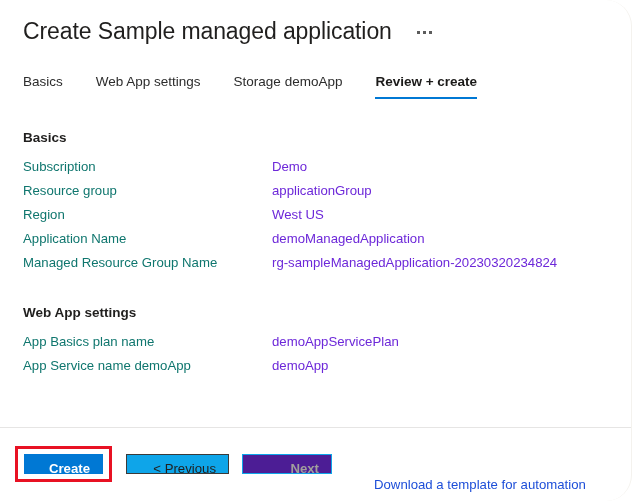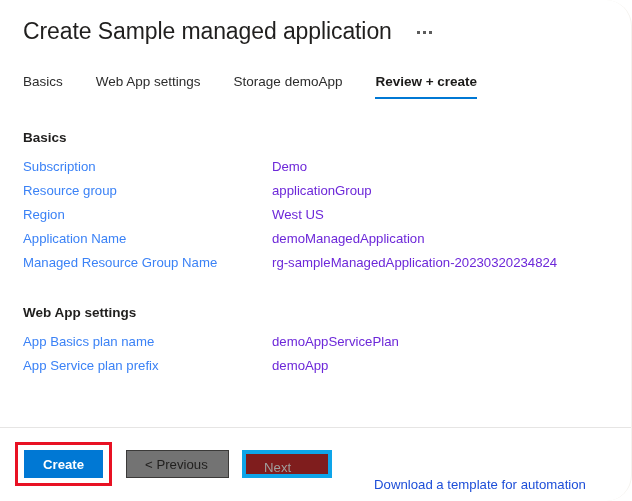--- a/index.html
+++ b/index.html
@@ -105,21 +105,21 @@
   }
   .kv-row {
     display: flex;
     align-items: baseline;
     height: 24px;
   }
   .kv-label {
     width: 249px;
     flex: 0 0 249px;
     font-size: 13.2px;
-    color: #3b82f6;
+    color: #0f766e;
     white-space: nowrap;
   }
   .kv-value {
     font-size: 13.2px;
     color: #6d28d9;
     white-space: nowrap;
   }
 
   
   .footer-divider {
@@ -142,48 +142,49 @@
   .create-wrap {
     position: relative;
     margin-left: 15px;
     border: 3px solid #e81123;
     padding: 5px 6px;
     display: inline-flex;
   }
   .btn {
     font-family: "Liberation Sans", sans-serif;
     font-size: 13.2px;
-    height: 28px;
+    height: 20px;
     line-height: 28px;
-    padding: 0 18px;
+    padding: 0 12px;
     box-sizing: border-box;
     border: 1px solid transparent;
     white-space: nowrap;
     cursor: pointer;
-    text-align: left;
+    text-align: right;
   }
   .btn-primary {
     background: #0078d4;
     color: #ffffff;
     font-weight: bold;
     border-color: #0078d4;
     min-width: 79px;
   }
   .btn-secondary {
-    background: #737373;
+    background: #0ea5e9;
     color: #201f1e;
     border: 1px solid #3b3a39;
     min-width: 103px;
   }
   .btn-disabled {
-    background: #7f1d1d;
+    background: #4c1d95;
     color: #a19f9d;
-    border: 4px solid #0ea5e9;
+    border: 1px solid #0ea5e9;
     min-width: 90px;
     cursor: default;
+    font-weight: bold;
   }
   .spacer-sm { width: 14px; }
   .spacer-md { width: 13px; }
   .footer-link {
     margin-left: 42px;
     font-size: 13.2px;
     color: #1d4ed8;
     text-decoration: none;
     cursor: pointer;
     white-space: nowrap;
@@ -239,21 +240,21 @@
     </div>
 
     <div class="section">
       <div class="section-title">Web App settings</div>
 
       <div class="kv-row">
         <div class="kv-label">App Basics plan name</div>
         <div class="kv-value">demoAppServicePlan</div>
       </div>
       <div class="kv-row">
-        <div class="kv-label">App Service plan prefix</div>
+        <div class="kv-label">App Service name demoApp</div>
         <div class="kv-value">demoApp</div>
       </div>
     </div>
 
   </div>
 
   <div class="footer-divider"></div>
 
   <div class="footer">
     <div class="create-wrap">

